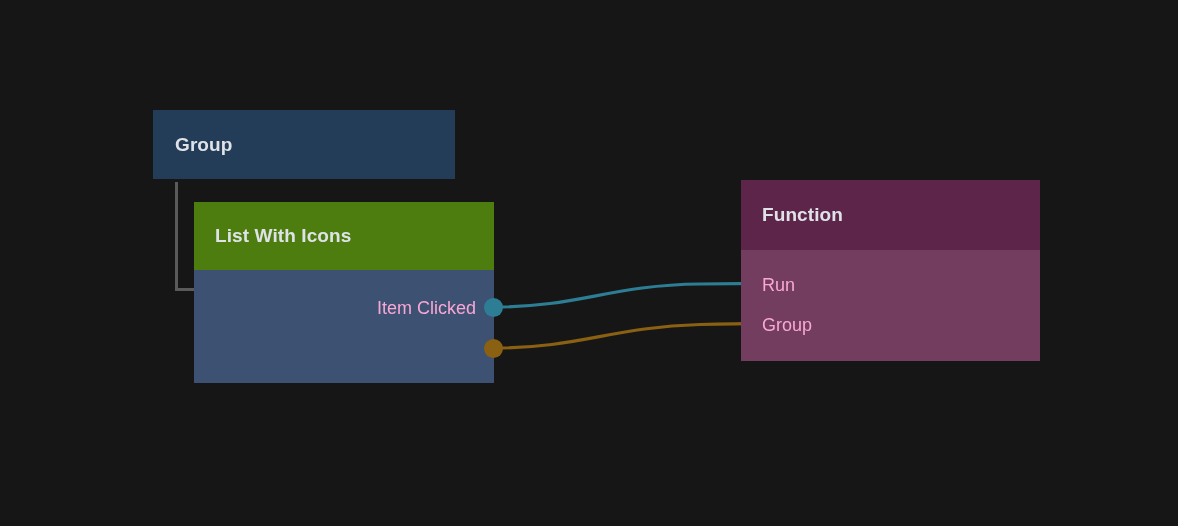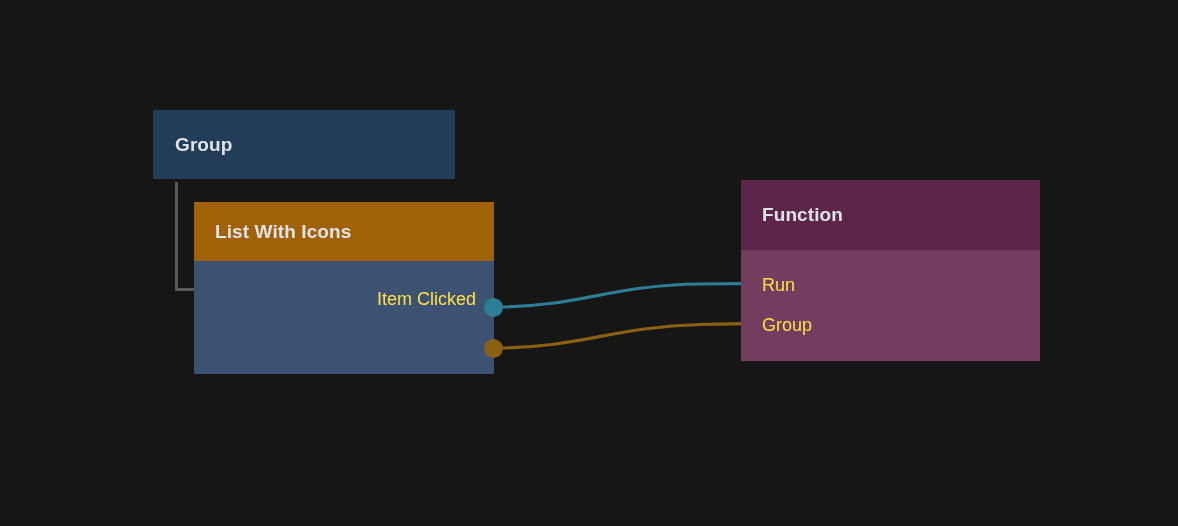--- a/index.html
+++ b/index.html
@@ -55,22 +55,22 @@
   }
 
   
   #list-node {
     left: 194px;
     top: 202px;
     width: 300px;
     height: 181px;
   }
   #list-node .node-header {
-    height: 59px;
-    background: #a16207;
+    height: 68px;
+    background: #4d7c0f;
     padding-left: 21px;
   }
   #list-node .node-body {
     height: 113px;
     background: #3d5173;
     padding-top: 18px;
   }
 
   
   #function-node {
@@ -89,21 +89,21 @@
     background: #733d5f;
     padding-top: 15px;
   }
 
   
   .port-row {
     height: 40px;
     display: flex;
     align-items: center;
     font-size: 18px;
-    color: #fde047;
+    color: #f9a8d4;
     white-space: nowrap;
   }
   .port-row.out {
     justify-content: flex-end;
     padding-right: 18px;
   }
   .port-row.in {
     justify-content: flex-start;
     padding-left: 21px;
   }

